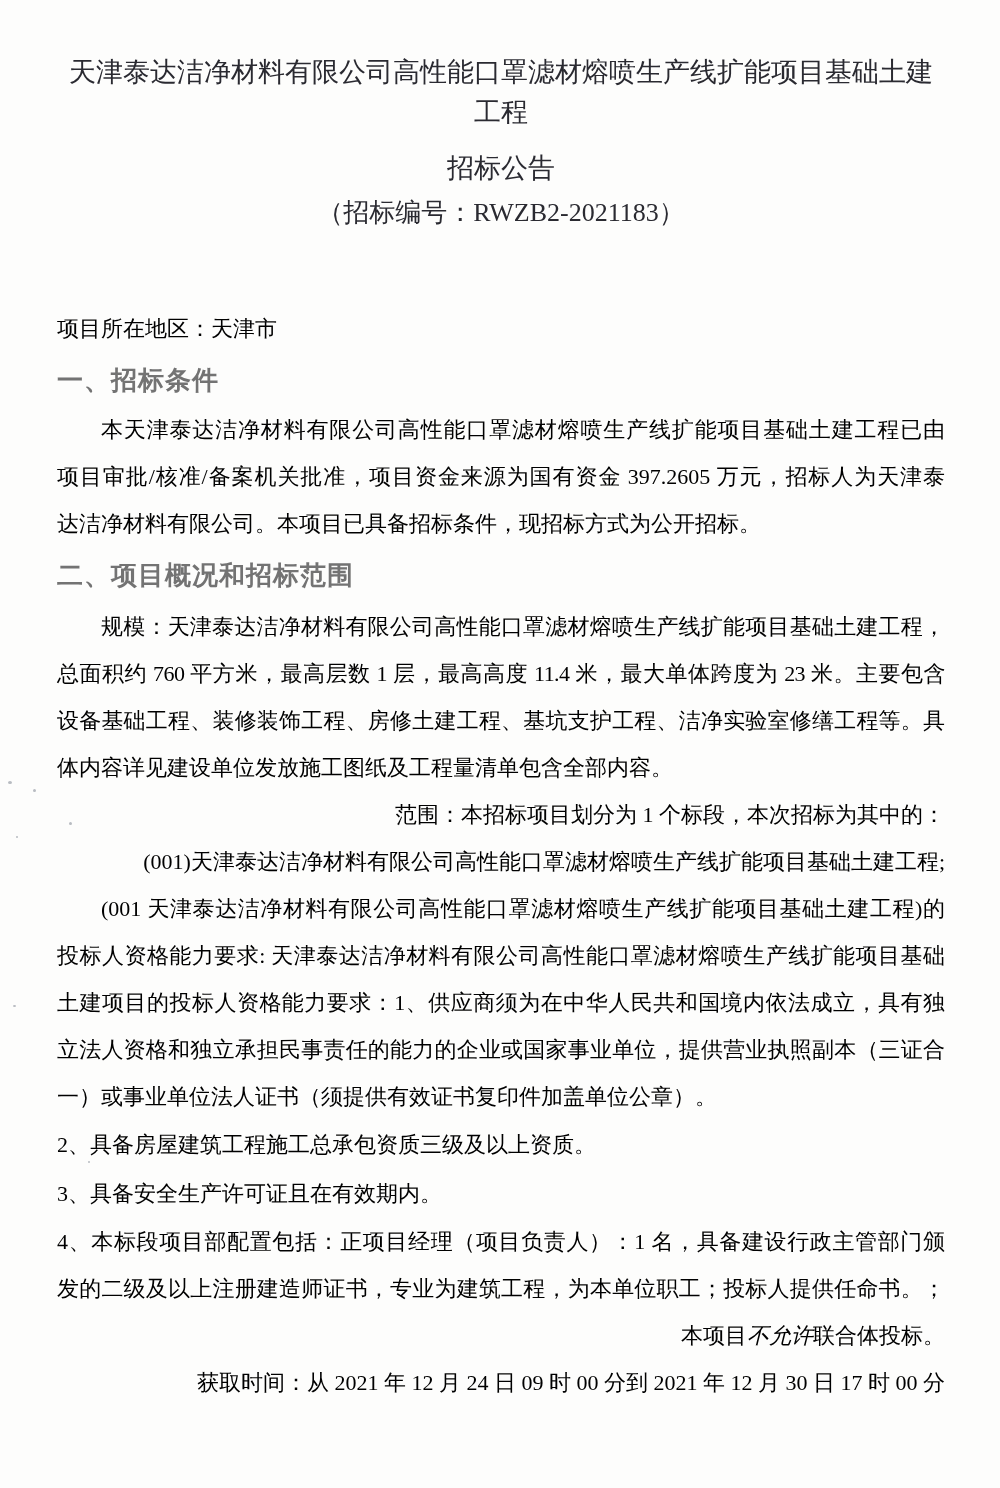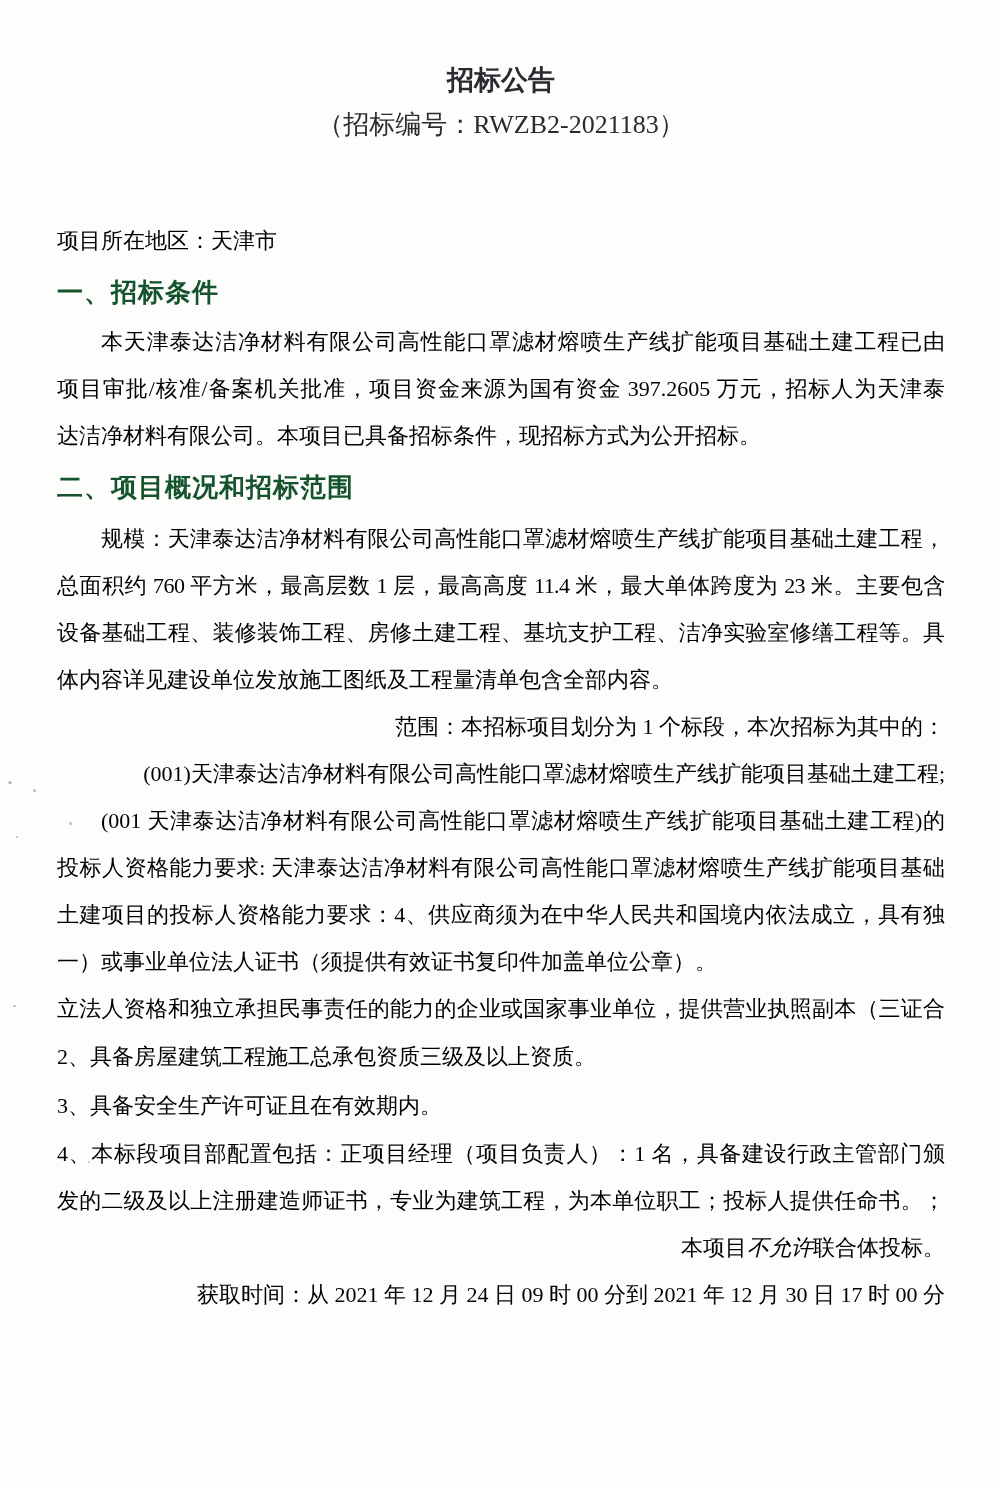--- a/index.html
+++ b/index.html
@@ -10,67 +10,68 @@
     background:#fdfdfc;
     color:#28282e;
     font-family:"Liberation Serif","DejaVu Serif",serif;
     padding:52px 55px 0 57px;
     overflow:hidden;
   }
   .title{
     font-size:27px;line-height:40px;text-align:center;color:#2a2a31;
     font-weight:500;
   }
-  .t2{margin-top:8px;font-weight:bold;}
+  .t2{margin-top:16px;}
   .t3{margin-top:5px;font-size:26px;}
   .bline{font-size:22px;line-height:47px;color:#000000;}
   .loc{margin-top:72px;}
   .heading{
     font-family:"Liberation Sans","DejaVu Sans",sans-serif;
-    font-weight:bold;font-size:26px;color:#14532d;letter-spacing:1px;
+    font-weight:bold;font-size:26px;color:#737373;letter-spacing:1px;
   }
   .h1{height:52px;line-height:52px;margin-top:2px;}
   .h2{height:56px;line-height:56px;}
   .h3{height:56px;line-height:56px;}
   .h4{height:54px;line-height:54px;}
   .indent{padding-left:44px;text-align:right;}
   .full{text-align:justify;text-align-last:justify;}
   .tight{letter-spacing:-0.6px;}
   .tall{line-height:49px;}
   .it{font-style:italic;}
   .speck{position:absolute;background:#9aa0a8;border-radius:50%;opacity:.7;}
 </style>
 </head>
 <body>
 
 <div class="page">
 
+  <div class="title">天津泰达洁净材料有限公司高性能口罩滤材熔喷生产线扩能项目基础土建工程</div>
   <div class="title t2">招标公告</div>
   <div class="title t3">（招标编号：RWZB2-2021183）</div>
 
   <div class="bline loc">项目所在地区：天津市</div>
 
   <div class="heading h1">一、招标条件</div>
   <div class="bline indent full">本天津泰达洁净材料有限公司高性能口罩滤材熔喷生产线扩能项目基础土建工程已由</div>
   <div class="bline full">项目审批/核准/备案机关批准，项目资金来源为国有资金 397.2605 万元，招标人为天津泰</div>
   <div class="bline">达洁净材料有限公司。本项目已具备招标条件，现招标方式为公开招标。</div>
 
   <div class="heading h2">二、项目概况和招标范围</div>
   <div class="bline indent full">规模：天津泰达洁净材料有限公司高性能口罩滤材熔喷生产线扩能项目基础土建工程，</div>
   <div class="bline full tight">总面积约 760 平方米，最高层数 1 层，最高高度 11.4 米，最大单体跨度为 23 米。主要包含</div>
   <div class="bline full">设备基础工程、装修装饰工程、房修土建工程、基坑支护工程、洁净实验室修缮工程等。具</div>
   <div class="bline">体内容详见建设单位发放施工图纸及工程量清单包含全部内容。</div>
   <div class="bline indent">范围：本招标项目划分为 1 个标段，本次招标为其中的：</div>
   <div class="bline indent">(001)天津泰达洁净材料有限公司高性能口罩滤材熔喷生产线扩能项目基础土建工程;</div>
 
   <div class="bline indent full">(001 天津泰达洁净材料有限公司高性能口罩滤材熔喷生产线扩能项目基础土建工程)的</div>
   <div class="bline full">投标人资格能力要求: 天津泰达洁净材料有限公司高性能口罩滤材熔喷生产线扩能项目基础</div>
-  <div class="bline full">土建项目的投标人资格能力要求：4、供应商须为在中华人民共和国境内依法成立，具有独</div>
+  <div class="bline full">土建项目的投标人资格能力要求：1、供应商须为在中华人民共和国境内依法成立，具有独</div>
+  <div class="bline full">立法人资格和独立承担民事责任的能力的企业或国家事业单位，提供营业执照副本（三证合</div>
   <div class="bline">一）或事业单位法人证书（须提供有效证书复印件加盖单位公章）。</div>
-  <div class="bline full">立法人资格和独立承担民事责任的能力的企业或国家事业单位，提供营业执照副本（三证合</div>
   <div class="bline tall">2、具备房屋建筑工程施工总承包资质三级及以上资质。</div>
   <div class="bline tall">3、具备安全生产许可证且在有效期内。</div>
   <div class="bline full">4、本标段项目部配置包括：正项目经理（项目负责人）：1 名，具备建设行政主管部门颁</div>
   <div class="bline full">发的二级及以上注册建造师证书，专业为建筑工程，为本单位职工；投标人提供任命书。；</div>
   <div class="bline indent">
     <span>本项目</span><span class="it">不允许</span><span>联合体投标。</span>
   </div>
 
   <div class="bline indent">获取时间：从 2021 年 12 月 24 日 09 时 00 分到 2021 年 12 月 30 日 17 时 00 分</div>
 

